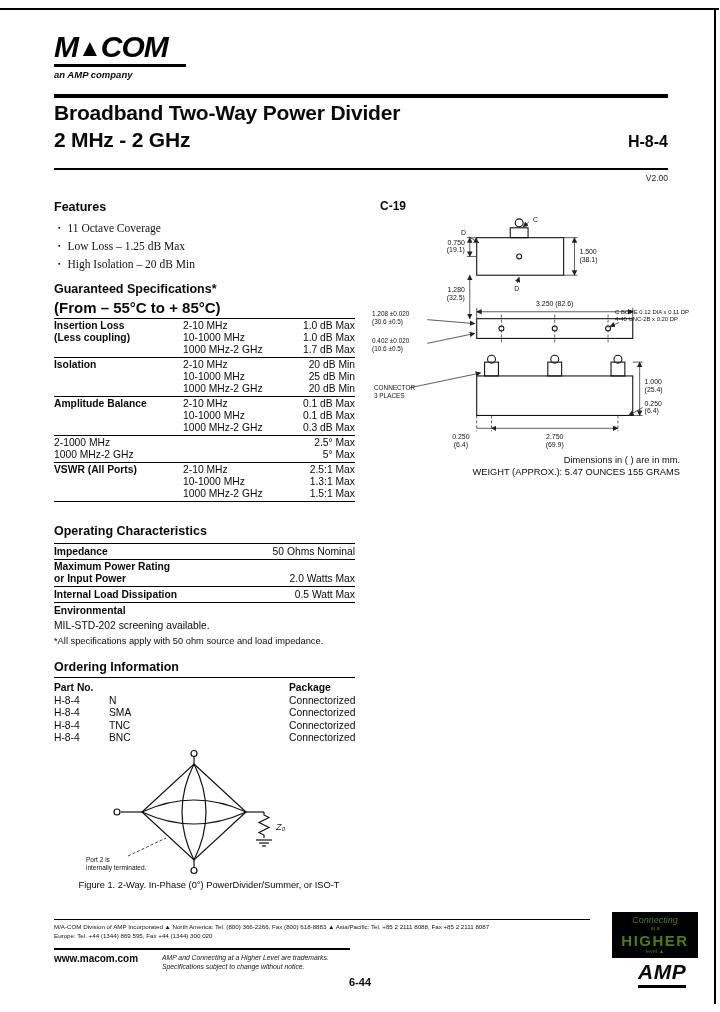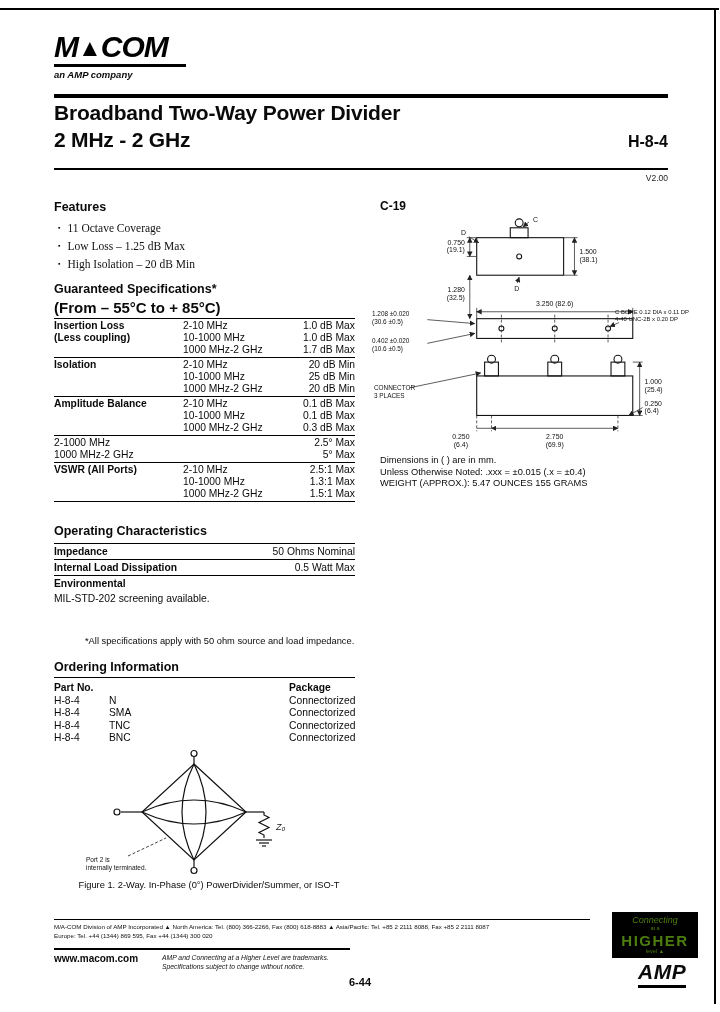--- a/index.html
+++ b/index.html
@@ -30,31 +30,31 @@
   .spec-group{display:flex;border-bottom:1.2px solid #000;padding:1px 0;}
   .spec-param{width:129px;font-weight:bold;line-height:12px;}
   .spec-entries{flex:1;}
   .spec-entry{display:flex;justify-content:space-between;line-height:12px;}
   
   .op-table{left:54px;top:543px;width:301px;border-top:1.2px solid #000;font-size:10.3px;}
   .op-row{display:flex;justify-content:space-between;border-bottom:1.2px solid #000;padding:1px 0;line-height:13px;}
   .op-row.noline{border-bottom:none;}
   .op-two{line-height:12px;}
   .op-val-bottom{align-self:flex-end;}
-  .footnote{font-size:9.3px;margin-left:31px;}
+  .footnote{font-size:9.3px;}
   
   .ord-head{left:54px;top:660px;width:301px;border-bottom:1.2px solid #000;padding-bottom:3px;}
   .ord-table{left:54px;top:682px;width:301px;font-size:10.3px;}
   .ord-row{display:grid;grid-template-columns:55px 180px 66px;line-height:12.5px;}
   
   svg text{font-family:"Liberation Sans",sans-serif;fill:#111;}
   .dim{font-size:7px;}
   .dim-sm{font-size:6.5px;}
   .dim-xs{font-size:6px;}
-  .notes{left:380px;top:455px;width:300px;text-align:left;font-size:9.3px;line-height:11.5px;}
+  .notes{left:380px;top:455px;width:300px;text-align:right;font-size:9.3px;line-height:11.5px;}
   .caption{left:54px;top:880px;width:310px;text-align:center;font-size:9.3px;}
   
   .tiny{font-size:6.2px;color:#111;}
   .legal{font-size:6.8px;font-style:italic;color:#111;}
   .badge{left:612px;top:912px;width:86px;height:46px;background:#000;color:#4d7c0f;
          display:flex;flex-direction:column;align-items:center;justify-content:center;line-height:1;}
   .badge-top{font-size:9px;font-style:italic;}
   .badge-mid{font-size:5.5px;margin:1px 0;}
   .badge-main{font-size:15px;font-weight:bold;letter-spacing:1.5px;}
   .badge-bot{font-size:5.5px;margin-top:1px;}
@@ -180,20 +180,27 @@
         </div>
     </div>
   </div>
 </div>
 
 <div class="abs h2" style="left:54px;top:524px;">Operating Characteristics</div>
 <div class="abs op-table">
   <div class="op-row">
     <span class="b">Impedance</span>
     <span>50 Ohms Nominal</span>
+  </div>
+  <div class="op-row">
+    <span class="b op-two">
+      <div>Maximum Power Rating</div>
+      <div>or Input Power</div>
+    </span>
+    <span class="op-val-bottom">2.0 Watts Max</span>
   </div>
   <div class="op-row">
     <span class="b">Internal Load Dissipation</span>
     <span>0.5 Watt Max</span>
   </div>
   <div class="op-row noline">
     <span class="b">Environmental</span>
   </div>
   <div class="op-row noline">
     <span>MIL-STD-202 screening available.</span>
@@ -345,21 +352,20 @@
   <text class="dim" x="278" y="196">0.250</text>
   <text class="dim" x="278" y="204">(6.4)</text>
   <text class="dim" x="187" y="230" text-anchor="middle">2.750</text>
   <text class="dim" x="187" y="238" text-anchor="middle">(69.9)</text>
   <text class="dim" x="92" y="230" text-anchor="middle">0.250</text>
   <text class="dim" x="92" y="238" text-anchor="middle">(6.4)</text>
 </svg>
 
 <div class="abs notes">
   <div>Dimensions in ( ) are in mm.</div>
-  <div>Unless Otherwise Noted: .xxx = ±0.015 (.x = ±0.4)</div>
   <div>WEIGHT (APPROX.):   5.47 OUNCES   155 GRAMS</div>
 </div>
 
 <div class="abs rule" style="left:54px;top:919px;width:536px;height:1px;"></div>
 <div class="abs tiny" style="left:54px;top:923px;width:540px;">M/A-COM Division of AMP Incorporated   ▲   North America: Tel. (800) 366-2266, Fax (800) 618-8883   ▲   Asia/Pacific: Tel. +85 2 2111 8088, Fax +85 2 2111 8087</div>
 <div class="abs tiny" style="left:54px;top:932px;width:540px;">Europe: Tel. +44 (1344) 869 595, Fax +44 (1344) 300 020</div>
 <div class="abs rule" style="left:54px;top:948px;width:296px;height:2px;"></div>
 <div class="abs b" style="left:54px;top:953px;font-size:10px;">www.macom.com</div>
 <div class="abs legal" style="left:162px;top:954px;">AMP and Connecting at a Higher Level are trademarks.</div>
 <div class="abs legal" style="left:162px;top:963px;">Specifications subject to change without notice.</div>

